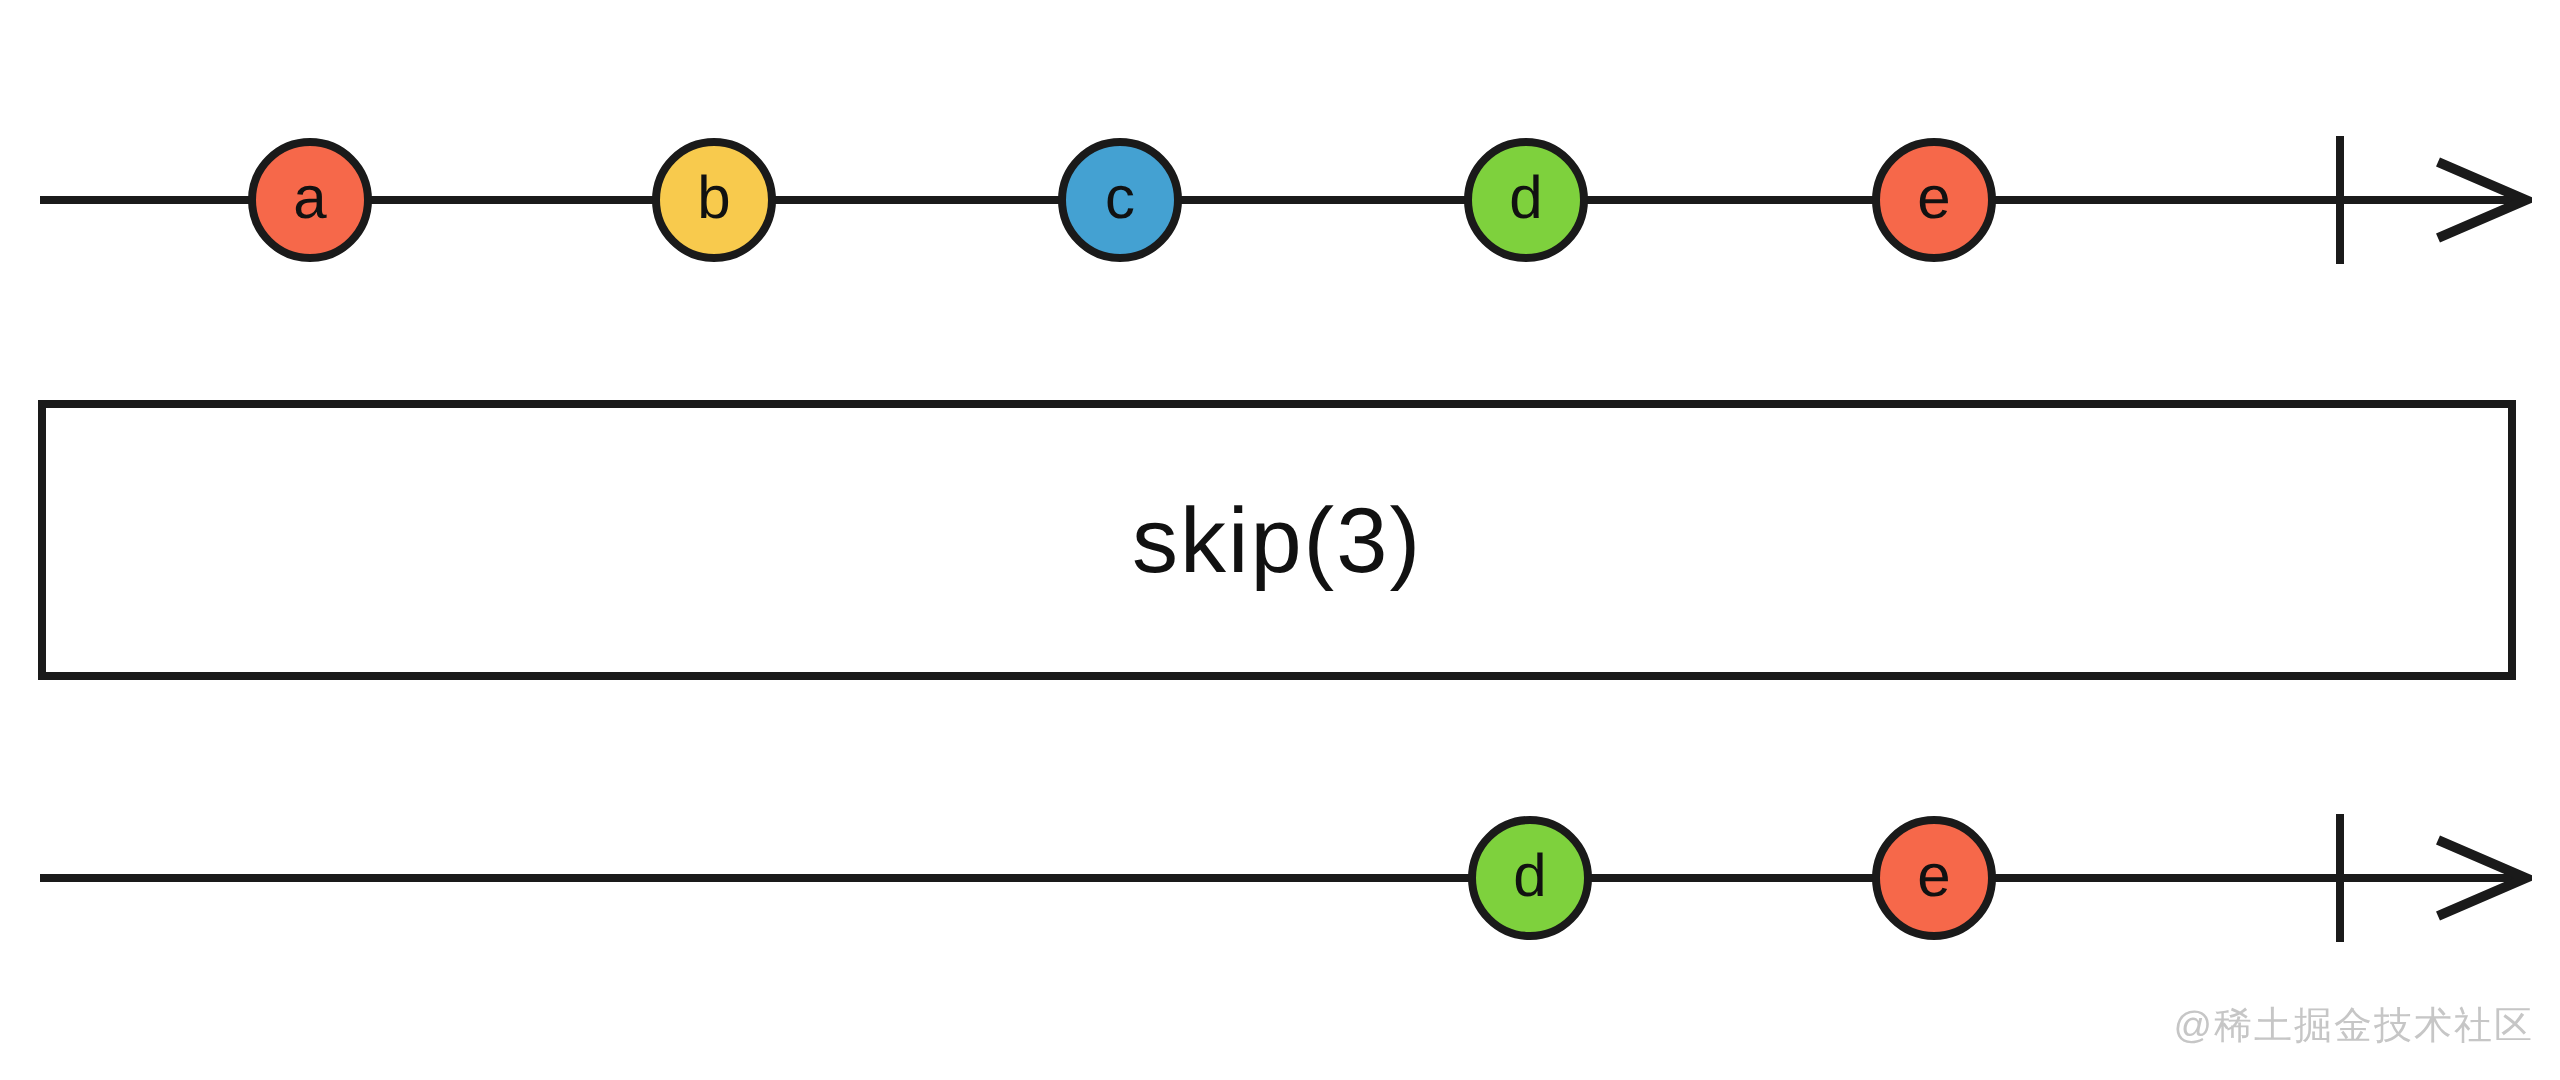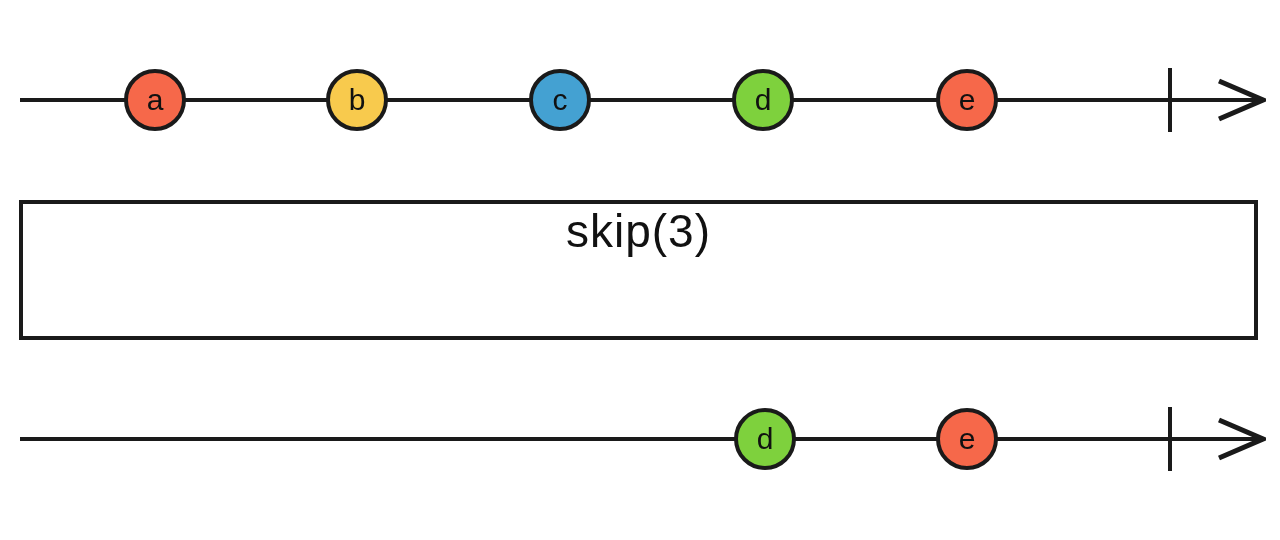--- a/index.html
+++ b/index.html
@@ -55,20 +55,21 @@
   .operator-box {
     position: absolute;
     left: 19px;
     top: 200px;
     width: 1239px;
     height: 140px;
     border: 4px solid #1a1a1a;
     box-sizing: border-box;
     background: #ffffff;
     display: flex;
+    align-items: center;
     justify-content: center;
   }
   .operator-label {
     font-size: 46px;
     color: #111111;
     letter-spacing: 1px;
   }
   .watermark {
     position: absolute;
     right: 13px;
@@ -103,14 +104,15 @@
   <div class="stream" id="result-stream">
     <div class="timeline-line" style="top: 437px;"></div>
     <div class="end-bar" style="left: 1168px; top: 407px;"></div>
     <svg class="arrow-head" viewBox="0 0 50 44" style="top: 417px;">
       <polyline points="3,3 47,22 3,41" fill="none" stroke="#1a1a1a" stroke-width="5"></polyline>
     </svg>
   <div class="marble" style="left: 734px; top: 408px; background: rgb(126, 209, 61);">d</div>
       <div class="marble" style="left: 936px; top: 408px; background: rgb(246, 104, 74);">e</div>
     </div>
 
+  <div class="watermark">@稀土掘金技术社区</div>
 
 </div>
 
 </body></html>

